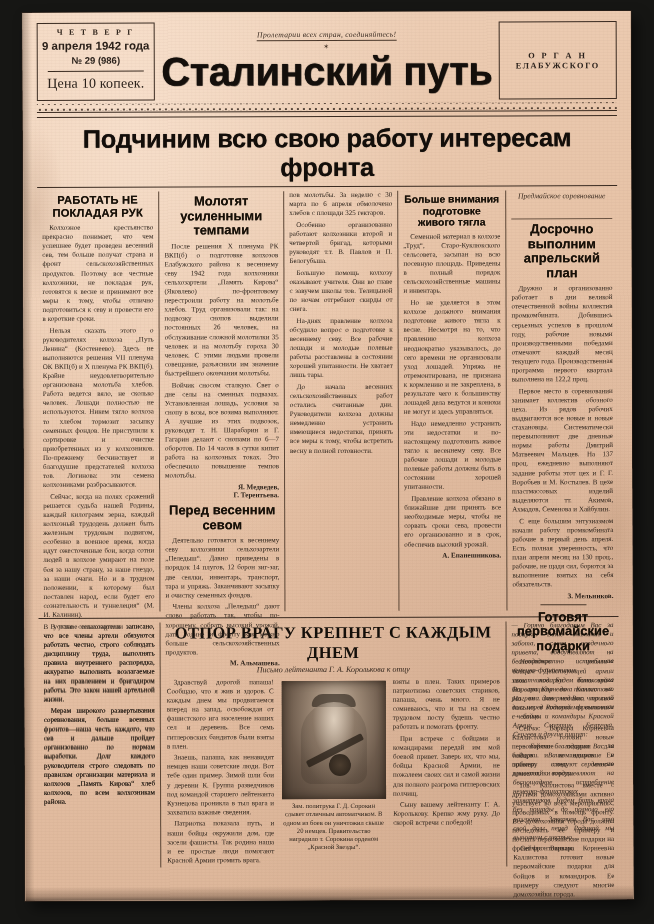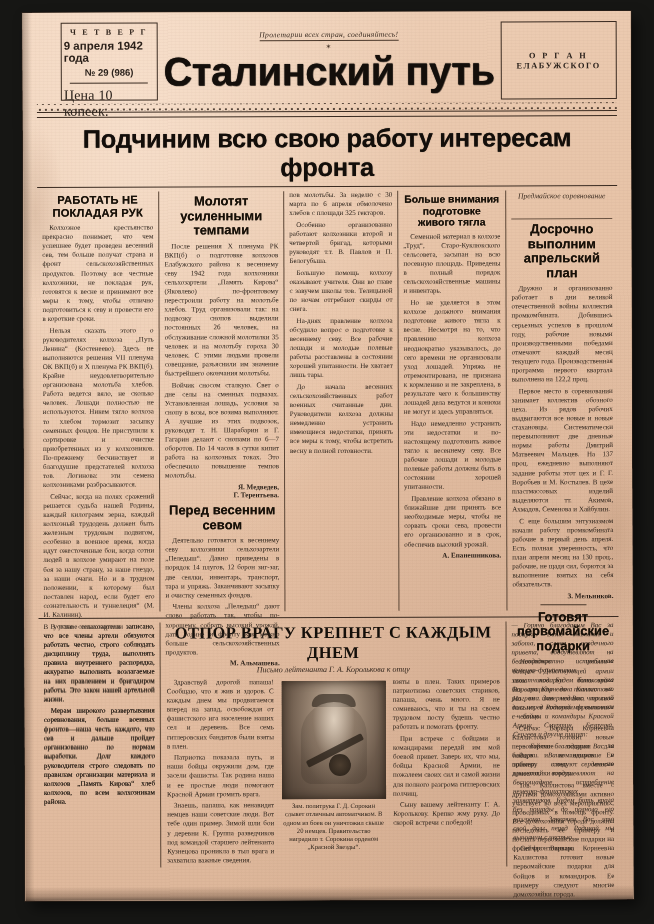--- a/index.html
+++ b/index.html
@@ -31,22 +31,22 @@
     background-image:
       repeating-linear-gradient(0deg, rgba(120,90,65,.10) 0 1px, rgba(255,255,255,0) 1px 3px),
       repeating-linear-gradient(90deg, rgba(120,90,65,.07) 0 1px, rgba(255,255,255,0) 1px 4px);
   }
   .blotch{position:absolute;border-radius:50%;pointer-events:none;}
 
   .inner{position:absolute;left:14px;top:10px;width:580px;height:866px;}
 
   
   .masthead{display:flex;align-items:stretch;height:78px;}
-  .mh-left{width:98px;border:1.4px solid #3a2b21;display:flex;flex-direction:column;
-           align-items:center;justify-content:flex-start;padding:4px 2px 2px;box-sizing:border-box;margin-left:24px;}
+  .mh-left{width:118px;border:1.4px solid #3a2b21;display:flex;flex-direction:column;
+           align-items:center;justify-content:flex-start;padding:4px 2px 2px;box-sizing:border-box;}
   .mh-dow{font-size:8px;letter-spacing:2.2px;font-weight:bold;color:#33271e;}
   .mh-date{font-size:11.5px;font-weight:bold;margin-top:3px;color:#2b211a;font-family:"Liberation Sans",sans-serif;}
   .mh-num{font-size:9.5px;font-weight:bold;margin-top:3px;font-family:"Liberation Sans",sans-serif;}
   .mh-rule{width:86%;border-top:1.1px solid #3a2b21;margin:5px 0 4px;}
   .mh-price{font-size:14px;letter-spacing:.2px;}
 
   .mh-mid{flex:1;display:flex;flex-direction:column;align-items:center;justify-content:center;padding:0 6px;}
   .mh-slogan{font-size:7.6px;font-style:italic;letter-spacing:.3px;border-bottom:.8px solid #4a382b;
              padding-bottom:1px;margin-bottom:2px;color:#3a2c22;}
   .mh-orn{font-size:7px;letter-spacing:1px;color:#4a382b;margin-bottom:1px;}
@@ -200,21 +200,21 @@
           <div class="sig">
             <i>М. Альмашева.</i>
           </div>
         </div>
 
         <div class="col c3">
           <p class="bd noind">пов молотьбы. За неделю с 30 марта по 6 апреля обмолочено хлебов с площади 325 гектаров.</p>
           <p class="bd">Особенно организованно работают колхозники второй и четвертой бригад, которыми руководят т.т. В. Павлов и П. Белогубьша.</p>
           <p class="bd">Большую помощь колхозу оказывают учителя. Они во главе с завучем школы тов. Телицыной по ночам отгребают скирды от снега.</p>
           <p class="bd">На-днях правление колхоза обсудило вопрос о подготовке к весеннему севу. Все рабочие лошади и молодые полевые работы расставлены в состоянии хорошей упитанности. Не хватает лишь тары.</p>
-          <p class="bd">До начала весенних сельскохозяйственных работ военных считанные дни. Руководители колхоза должны немедленно устранить имеющиеся недостатки, принять все меры к тому, чтобы встретить весну в полной готовности.</p>
+          <p class="bd">До начала весенних сельскохозяйственных работ остались считанные дни. Руководители колхоза должны немедленно устранить имеющиеся недостатки, принять все меры к тому, чтобы встретить весну в полной готовности.</p>
         </div>
 
         <div class="col c4">
           <div class="hd-blk hd3">Больше внимания подготовке живого тягла</div>
           <p class="bd">Семенной материал в колхозе „Труд“, Старо-Куклюкского сельсовета, засыпан на всю посевную площадь. Приведены в полный порядок сельскохозяйственные машины и инвентарь.</p>
           <p class="bd">Но не уделяется в этом колхозе должного внимания подготовке живого тягла к весне. Несмотря на то, что правлению колхоза неоднократно указывалось, до сего времени не организовали уход лошадей. Упряжь не отремонтирована, не признана к кормлению и не закреплена, в результате чего к большинству лошадей дела ведутся и конюхи не могут и здесь управляться.</p>
           <p class="bd">Надо немедленно устранить эти недостатки и по-настоящему подготовить живое тягло к весеннему севу. Все рабочие лошади и молодые полевые работы должны быть в состоянии хорошей упитанности.</p>
           <p class="bd">Правление колхоза обязано в ближайшие дни принять все необходимые меры, чтобы не сорвать сроки сева, провести его организованно и в срок, обеспечив высокий урожай.</p>
           <div class="sig">
             <i>А. Епанешникова.</i>
@@ -246,22 +246,22 @@
             <p class="bd noind">В уставе сельхозартели записано, что все члены артели обязуются работать честно, строго соблюдать дисциплину труда, выполнять правила внутреннего распорядка, аккуратно выполнять возлагаемые на них правлением и бригадиром работы. Это закон нашей артельной жизни.</p>
             <p class="bd">Мерам широкого развертывания соревнования, больше военных фронтов—наша честь каждого, что сев и дальше пройдет организованно по нормам выработки. Долг каждого руководителя строго следовать по правилам организации материала и колхозов „Память Кирова“ хлеб колхозов, по всем колхозникам района.</p>
           </div>
 
           <div class="feat-main">
             <div class="feat-title">ОТПОР ВРАГУ КРЕПНЕТ С КАЖДЫМ ДНЕМ</div>
             <div class="feat-sub">Письмо лейтенанта Г. А. Королькова к отцу</div>
             <div class="feat-cols">
               <div class="feat-c">
                 <p class="bd">Здравствуй дорогой папаша! Сообщаю, что я жив и здоров. С каждым днем мы продвигаемся вперед на запад, освобождая от фашистского ига население наших сел и деревень. Все семь гитлеровских бандитов были взяты в плен.</p>
+                <p class="bd">Знаешь, папаша, как ненавидят немцев наши советские люди. Вот тебе один пример. Зимой шли бои у деревни К. Группа разведчиков под командой старшего лейтенанта Кузнецова проникла в тыл врага и захватила важные сведения.</p>
                 <p class="bd">Патриотка показала путь, и наши бойцы окружили дом, где засели фашисты. Так родина наша и ее простые люди помогают Красной Армии громить врага.</p>
-                <p class="bd">Знаешь, папаша, как ненавидят немцев наши советские люди. Вот тебе один пример. Зимой шли бои у деревни К. Группа разведчиков под командой старшего лейтенанта Кузнецова проникла в тыл врага и захватила важные сведения.</p>
               </div>
               <div class="feat-c mid">
                 <div class="photo">
                   <div class="cap-h"></div>
                   <div class="fig"></div>
                   <div class="gun"></div>
                   <div class="drum"></div>
                 </div>
                 <div class="photo-cap">Зам. политрука Г. Д. Сорокин слывет отличным автоматчиком. В одном из боев он уничтожил свыше 20 немцев. Правительство наградило т. Сорокина орденом „Красной Звезды“.</div>
               </div>

